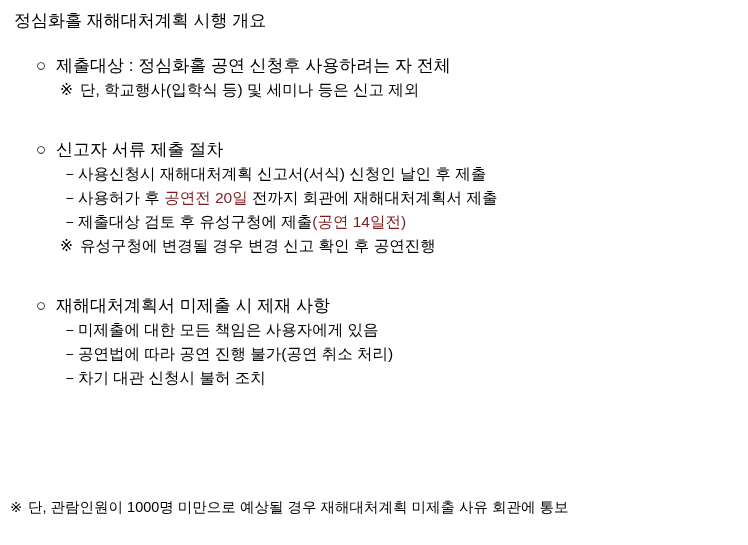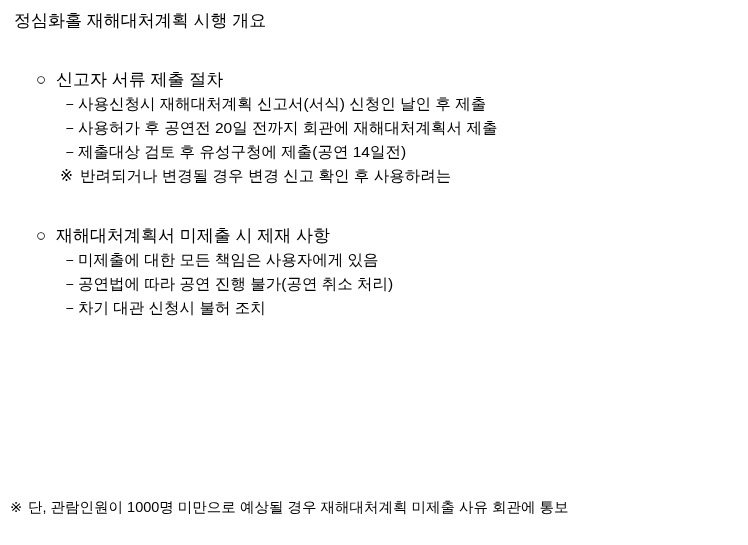--- a/index.html
+++ b/index.html
@@ -55,21 +55,21 @@
     margin-left: 50px;
   }
   .line .marker {
     display: inline-block;
     width: 16px;
   }
   .line .marker.note {
     width: 20px;
   }
   .red {
-    color: #000000;
+    color: #7f1d1d;
   }
   .footer {
     position: absolute;
     left: 10px;
     bottom: 28px;
     font-size: 14.5px;
     line-height: 20px;
     white-space: nowrap;
   }
   .footer .marker {
@@ -77,36 +77,44 @@
     width: 18px;
   }
 </style>
 </head>
 <body>
 
 <div class="page">
 
   <div class="title">정심화홀 재해대처계획 시행 개요</div>
 
+  <div class="section first">
+    <div class="sec-head">
+      <span class="marker">○</span><span>제출대상 : 정심화홀 공연 신청후 사용하려는 자 전체</span>
+    </div>
+    <div class="line ind-note">
+      <span class="marker note">※</span><span>단, 학교행사(입학식 등) 및 세미나 등은 신고 제외</span>
+    </div>
+  </div>
 
   <div class="section">
     <div class="sec-head">
       <span class="marker">○</span><span>신고자 서류 제출 절차</span>
     </div>
     <div class="line ind-dash">
       <span class="marker">－</span><span>사용신청시 재해대처계획 신고서(서식) 신청인 날인 후 제출</span>
     </div>
     <div class="line ind-dash">
       <span class="marker">－</span><span>사용허가 후 </span><span class="red">공연전 20일</span><span> 전까지 회관에 재해대처계획서 제출</span>
     </div>
     <div class="line ind-dash">
       <span class="marker">－</span><span>제출대상 검토 후 유성구청에 제출</span><span class="red">(공연 14일전)</span><span></span>
     </div>
     <div class="line ind-note">
-      <span class="marker note">※</span><span>반려되거나 변경될 경우 변경 신고 확인 후 사용하려는</span>
+      <span class="marker note">※</span><span>유성구청에 변경될 경우 변경 신고 확인 후 공연진행</span>
     </div>
   </div>
 
   <div class="section">
     <div class="sec-head">
       <span class="marker">○</span><span>재해대처계획서 미제출 시 제재 사항</span>
     </div>
     <div class="line ind-dash">
       <span class="marker">－</span><span>미제출에 대한 모든 책임은 사용자에게 있음</span>
     </div>

